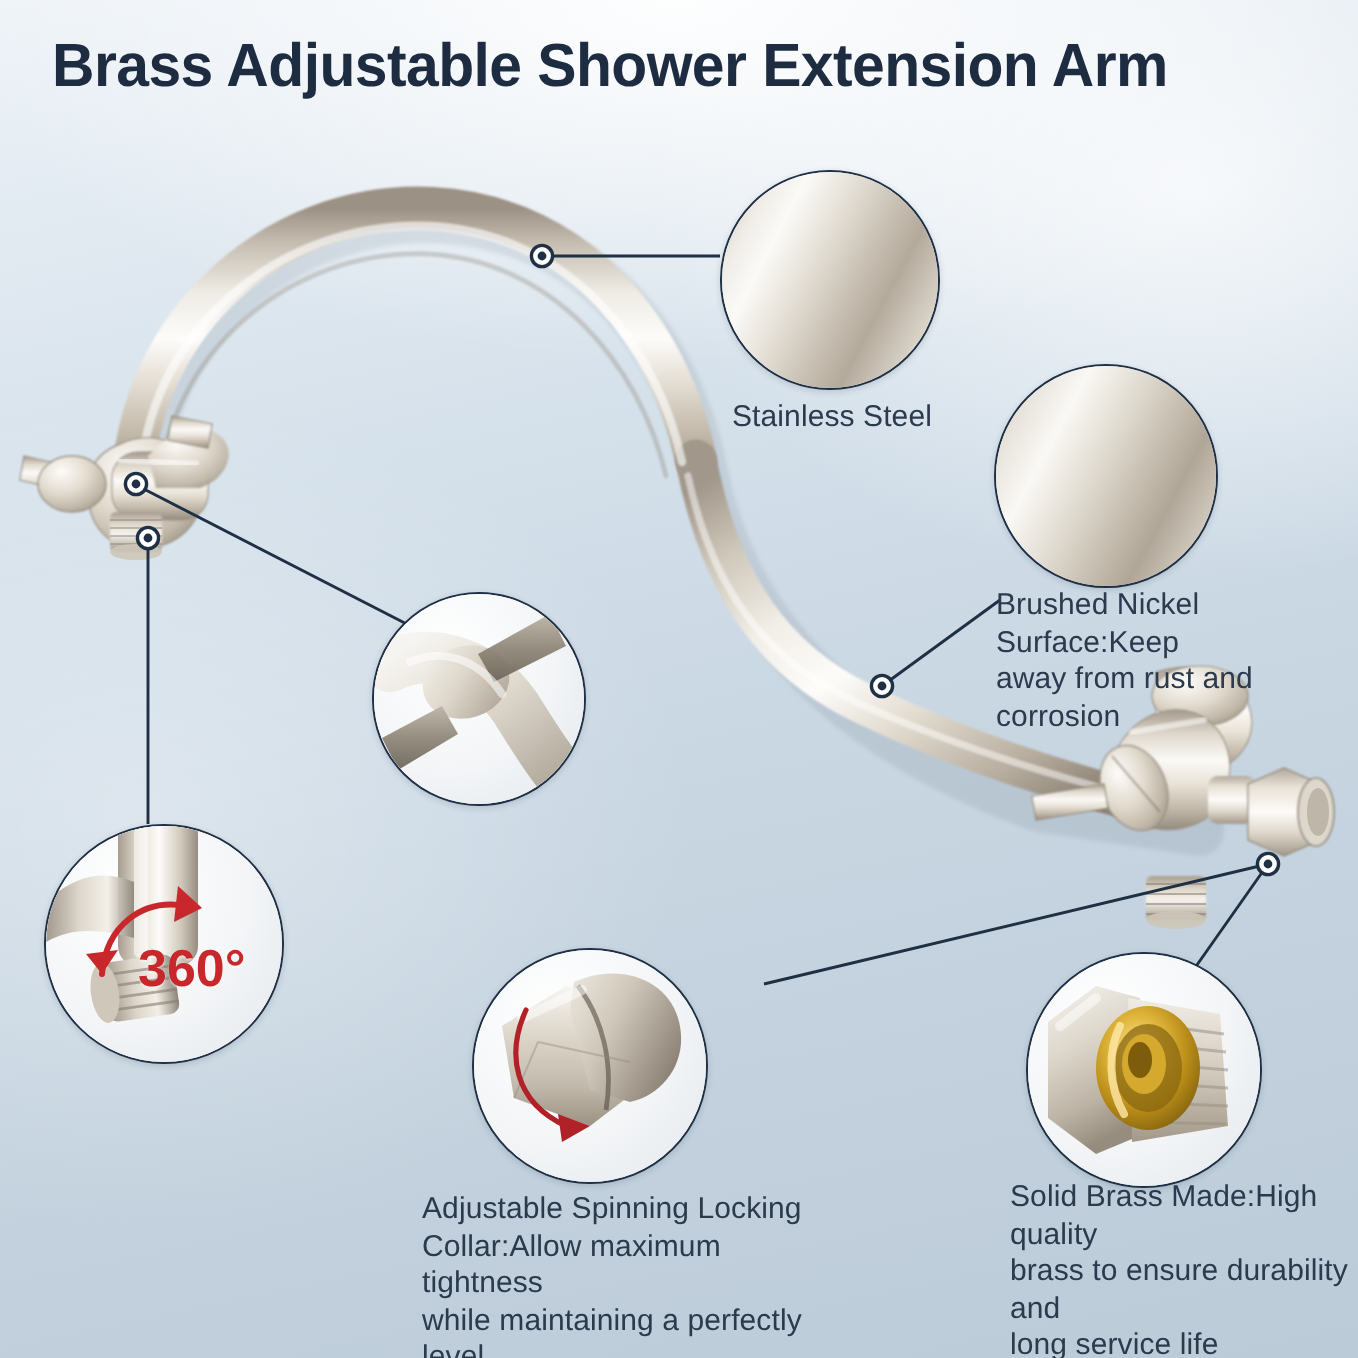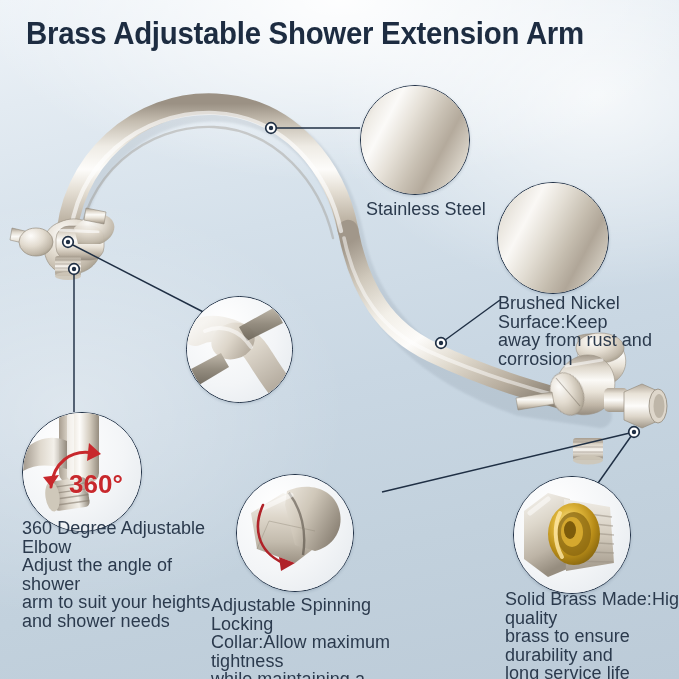--- a/index.html
+++ b/index.html
@@ -23,21 +23,21 @@
   #title{
     position:absolute;left:26px;top:16px;width:640px;
     font-size:30.5px;font-weight:700;letter-spacing:-0.3px;
     color:#1d2c41;white-space:nowrap;
     font-family:"Liberation Sans","DejaVu Sans",sans-serif;
     transform:scaleX(0.965);transform-origin:left center;
   }
 
   
   .cap{
-    position:absolute;color:#2b3a4d;font-size:18px;line-height:18.6px;
+    position:absolute;color:#2b3a4d;font-size:15px;line-height:18.6px;
     font-family:"Liberation Sans","DejaVu Sans",sans-serif;
     white-space:pre-line;letter-spacing:0.05px;
   }
   #cap-steel{left:366px;top:200px;width:180px;}
   #cap-nickel{left:498px;top:294px;width:190px;}
   #cap-lock{left:178px;top:407px;width:200px;}
   #cap-360{left:22px;top:519px;width:190px;}
   #cap-collar{left:211px;top:596px;width:210px;}
   #cap-brass{left:505px;top:590px;width:185px;}
 
@@ -343,24 +343,20 @@
 
         <rect x="44" y="0" width="7" height="66" rx="3" fill="#ffffff" opacity="0.55"></rect>
 
         <path d="M28,74 C30,50 48,36 70,40" stroke="#c8282c" stroke-width="3" fill="none" stroke-linecap="round"></path>
         <path d="M66,30 L78,41 L64,48 Z" fill="#c8282c"></path>
         <path d="M28,74 L20,64 L36,62 Z" fill="#c8282c"></path>
       </svg>
       <div class="red360" style="left:46px;top:56px;">360°</div>
     </div>
   </div>
-  <div class="cap" id="cap-360">360 Degree Adjustable Elbow
-Adjust the angle of shower
-arm to suit your heights
-and shower needs</div>
 
   <div class="mag" style="left:236px;top:474px;width:116px;height:116px;">
     <div class="inner">
       <div class="white-base"></div>
       <svg viewBox="0 0 116 116" style="position:absolute;left:0;top:0;width:116px;height:116px;">
         <defs>
           <linearGradient id="mg5a" x1="0" y1="0" x2="0" y2="1">
             <stop offset="0%" stop-color="#f7f5f1"></stop>
             <stop offset="35%" stop-color="#ddd6ca"></stop>
             <stop offset="70%" stop-color="#c3bbad"></stop>

